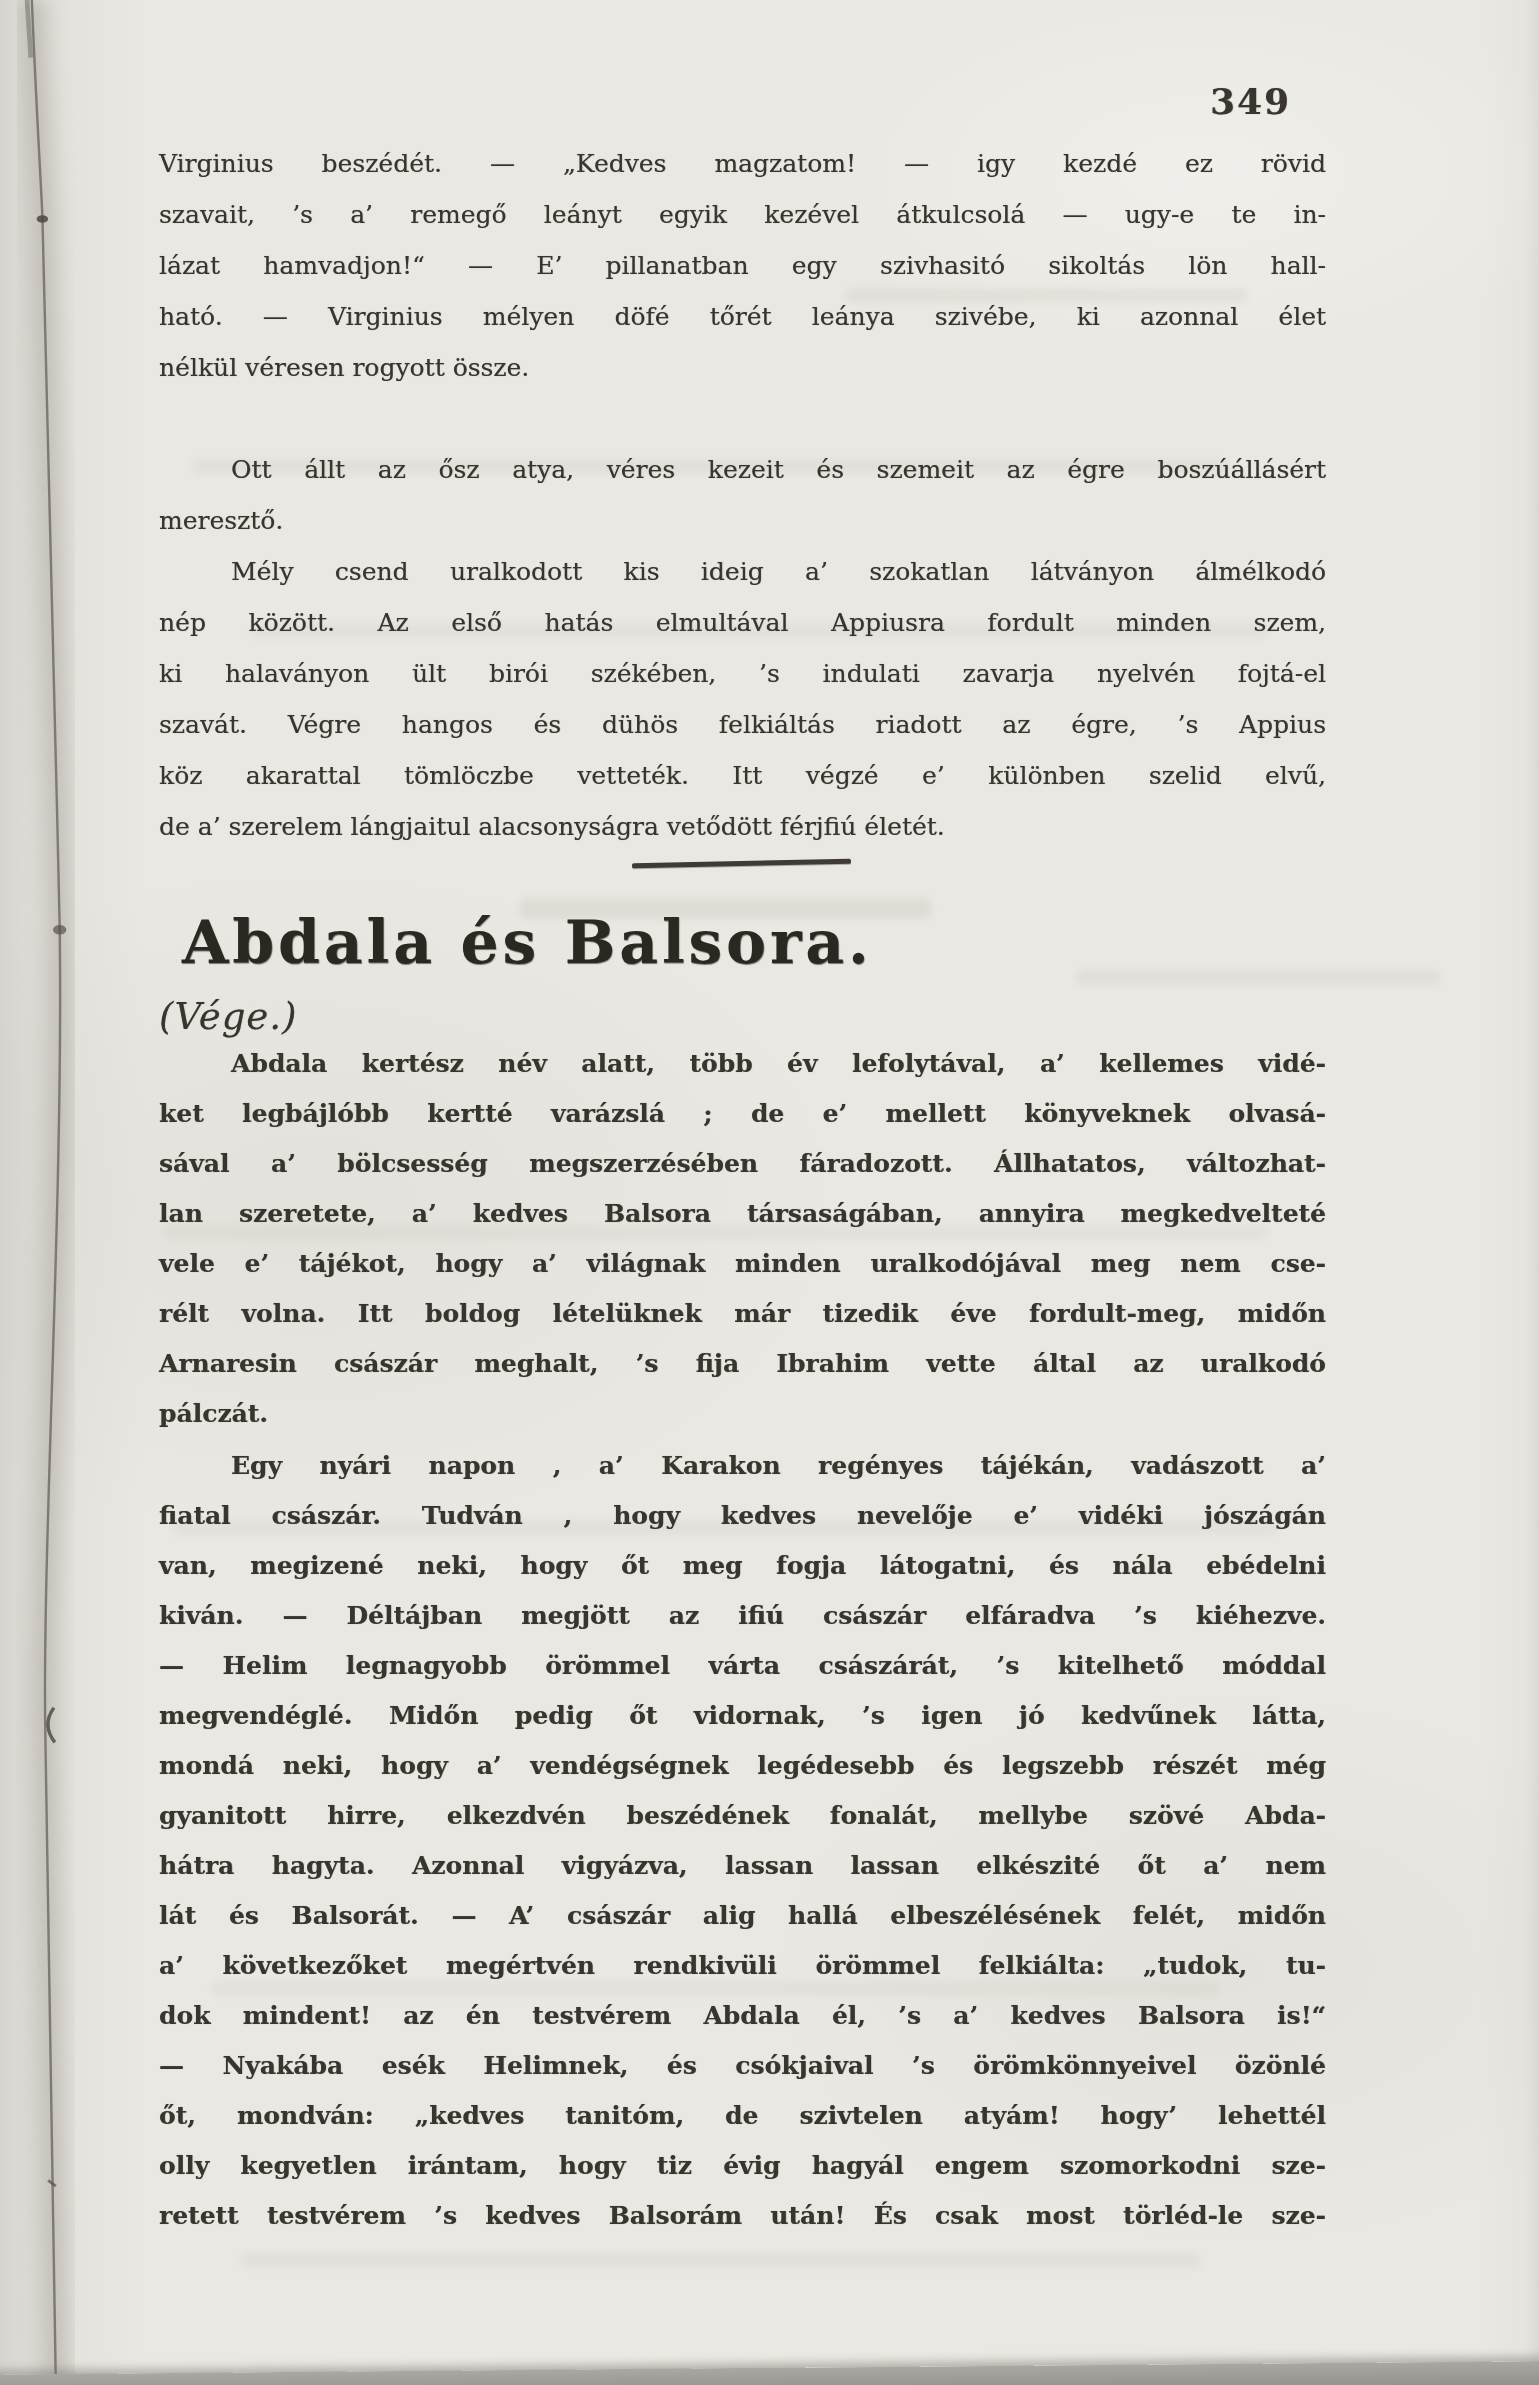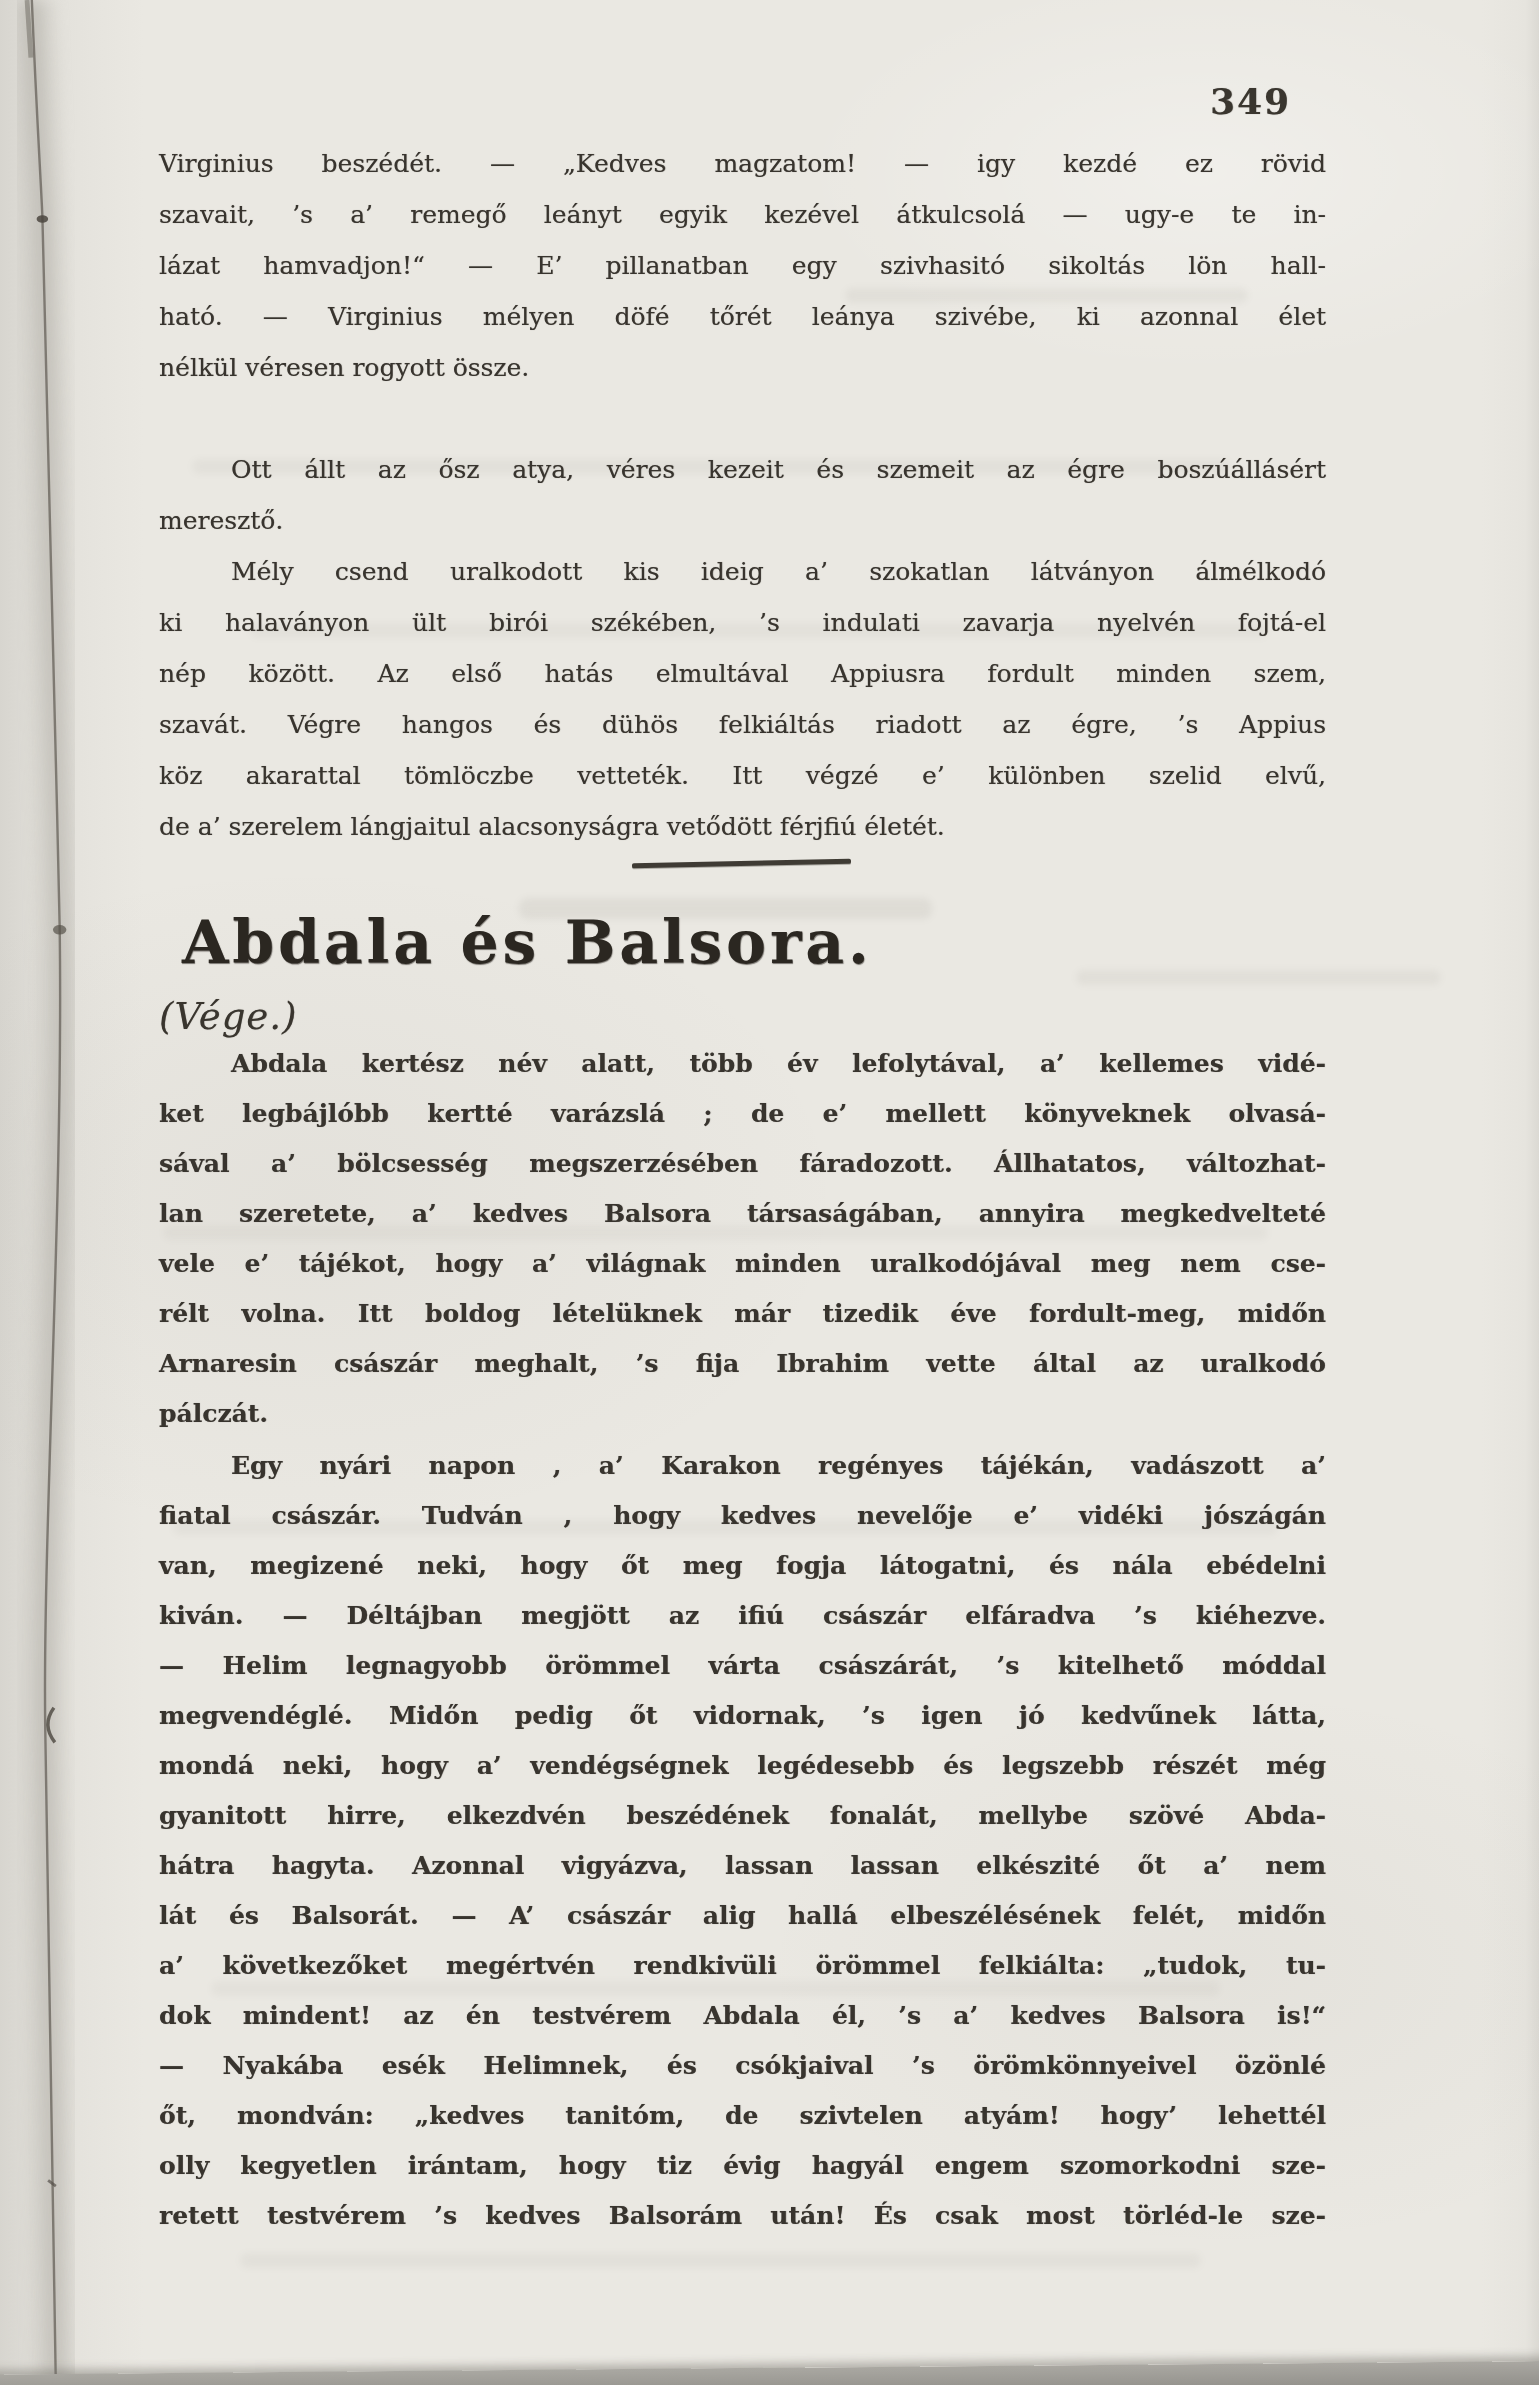--- a/index.html
+++ b/index.html
@@ -109,22 +109,22 @@
       <div class="line">lázat hamvadjon!“ — E’ pillanatban egy szivhasitó sikoltás lön hall-</div>
       <div class="line">ható. — Virginius mélyen döfé tőrét leánya szivébe, ki azonnal élet</div>
       <div class="line last">nélkül véresen rogyott össze.</div>
     </div>
   <div class="para lh53" style="top:444px;">
       <div class="line indent">Ott állt az ősz atya, véres kezeit és szemeit az égre boszúállásért</div>
       <div class="line last">meresztő.</div>
     </div>
   <div class="para lh53" style="top:546px;">
       <div class="line indent">Mély csend uralkodott kis ideig a’ szokatlan látványon álmélkodó</div>
+      <div class="line">nép között. Az első hatás elmultával Appiusra fordult minden szem,</div>
       <div class="line">ki halaványon ült birói székében, ’s indulati zavarja nyelvén fojtá-el</div>
-      <div class="line">nép között. Az első hatás elmultával Appiusra fordult minden szem,</div>
       <div class="line">szavát. Végre hangos és dühös felkiáltás riadott az égre, ’s Appius</div>
       <div class="line">köz akarattal tömlöczbe vetteték. Itt végzé e’ különben szelid elvű,</div>
       <div class="line last">de a’ szerelem lángjaitul alacsonyságra vetődött férjfiú életét.</div>
     </div>
 
   <div class="divider"></div>
 
   <h1 class="title">Abdala és Balsora.</h1>
   <div class="subtitle">(Vége.)</div>
 

